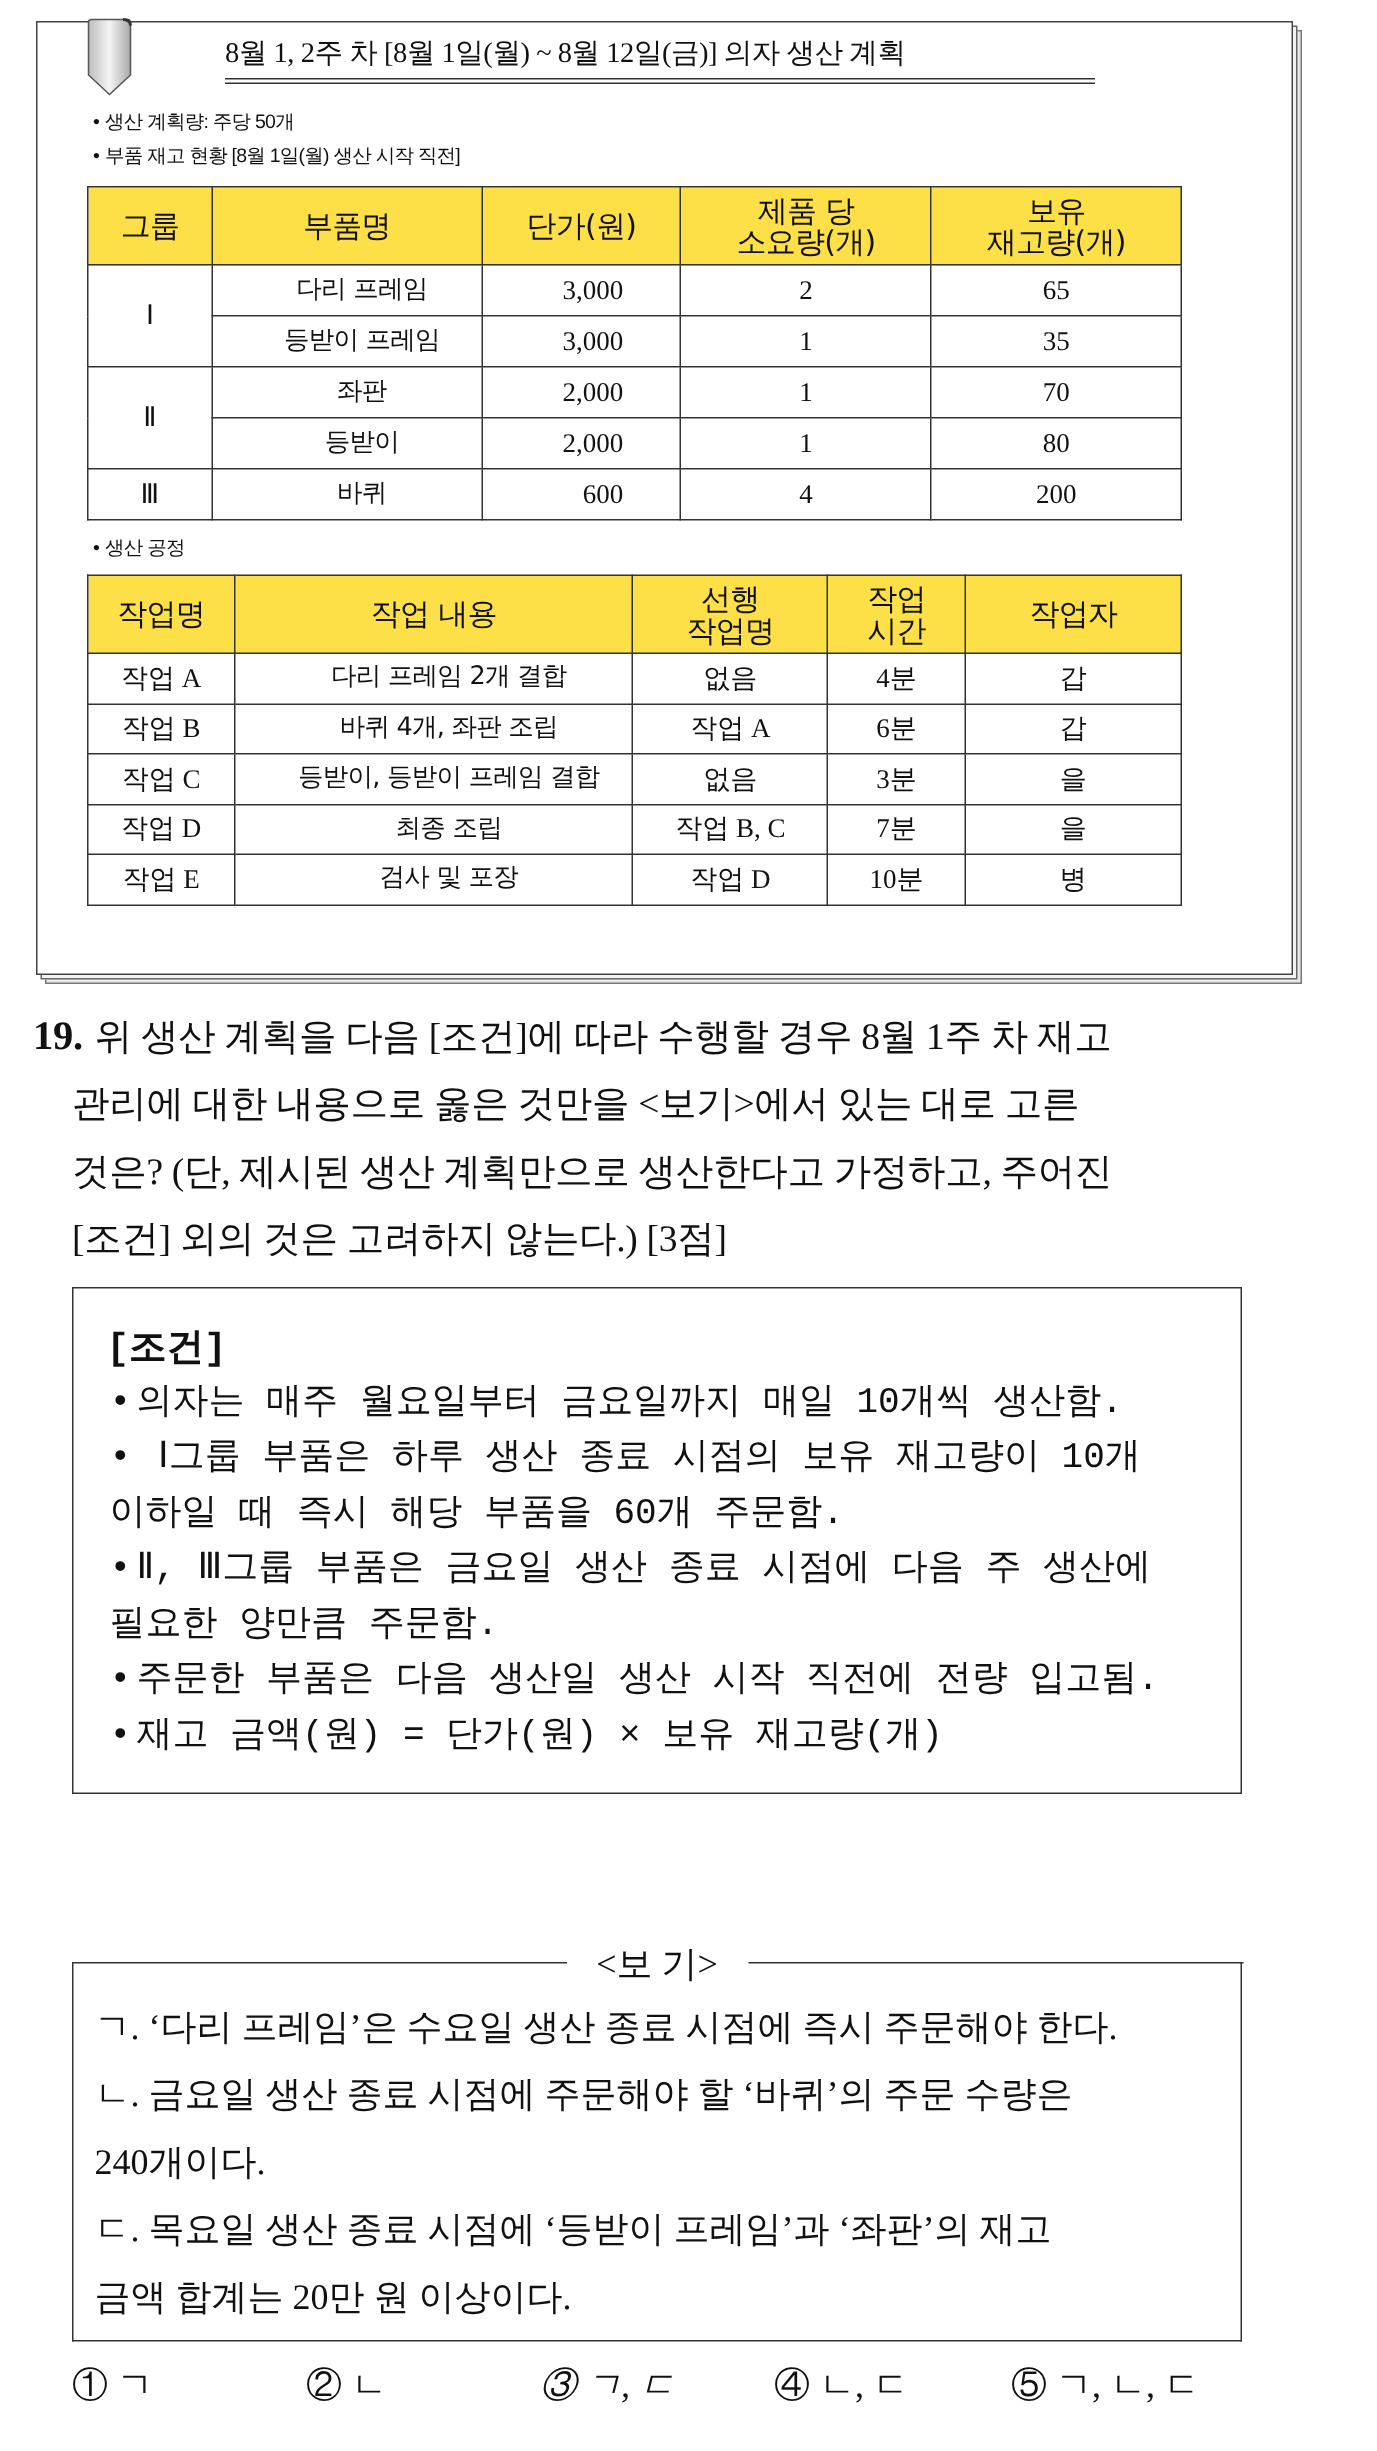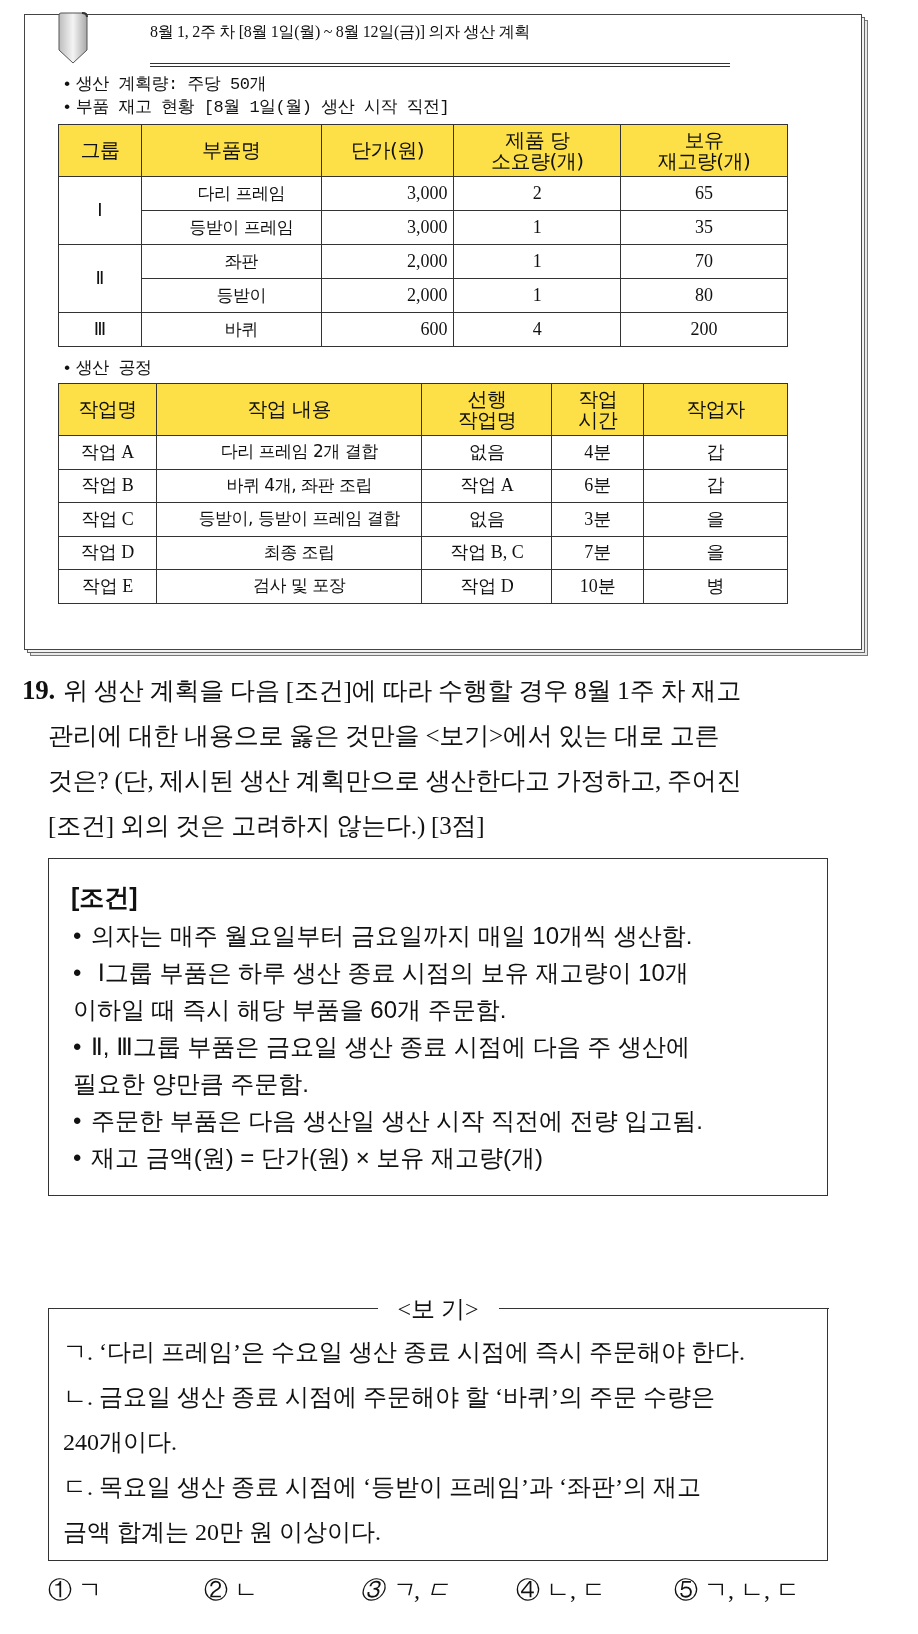--- a/index.html
+++ b/index.html
@@ -11,54 +11,54 @@
   
   .paper-stack { position: absolute; left: 24px; top: 14px; width: 838px; height: 636px; }
   .paper-back2 { position: absolute; left: 6px; top: 6px; right: -6px; bottom: -6px; border: 1px solid #777; background: #e8e8e8; }
   .paper-back1 { position: absolute; left: 3px; top: 3px; right: -3px; bottom: -3px; border: 1px solid #666; background: #f2f2f2; }
   .paper { position: absolute; left: 0; top: 0; right: 0; bottom: 0; border: 1.5px solid #444; background: #fff; }
 
   .bookmark { position: absolute; left: 58px; top: 12px; width: 30px; height: 52px; }
 
   .plan-title {
     position: absolute; left: 150px; top: 22px; width: 580px;
-    font-size: 16px; font-family: "Liberation Serif", serif;
-    padding-bottom: 20px;
+    font-size: 19px; font-family: "Liberation Serif", serif;
+    padding-bottom: 4px;
     border-bottom: 4px double #333;
     white-space: nowrap;
     letter-spacing: -0.3px;
   }
-  .bullet-line { position: absolute; left: 62px; font-size: 17px; font-family: Liberation Mono, monospace; letter-spacing: -0.5px; white-space: nowrap; }
+  .bullet-line { position: absolute; left: 62px; font-size: 13px; font-family: Liberation Sans, sans-serif; letter-spacing: -0.5px; white-space: nowrap; }
   .bullet-line::before { content: "•"; margin-right: 4px; }
 
   table.grid {
     position: absolute; border-collapse: collapse;
     font-family: "Liberation Serif", serif; font-size: 18px;
   }
   table.grid th, table.grid td {
     border: 1px solid #333; text-align: center; padding: 0; line-height: 1.05;
   }
   table.grid th { background: #fde047; font-weight: normal; font-family: "DejaVu Sans", sans-serif; font-size: 20px; letter-spacing: -0.5px; text-align: center; }
   table.grid td.kor { font-family: "DejaVu Sans", sans-serif; font-size: 17px; letter-spacing: -0.5px; padding-left: 20px; }
-  table.grid td.right { text-align: right; padding-right: 6px; }
+  table.grid td.right { text-align: right; padding-right: 38px; }
 
   #parts-table { left: 58px; top: 124px; width: 730px; }
   #parts-table thead tr { height: 52px; }
   #parts-table tbody tr { height: 34px; }
 
   #process-table { left: 58px; top: 383px; width: 730px; }
   #process-table thead tr { height: 52px; }
   #process-table tbody tr { height: 33.5px; }
 
   .q-wrap { position: absolute; left: 22px; top: 668px; width: 820px; font-family: "Liberation Serif", serif; font-size: 25px; line-height: 45px; letter-spacing: -0.2px; }
   .q-num { font-weight: bold; font-size: 27px; margin-right: 8px; }
   .q-line { white-space: nowrap; }
   .q-indent { padding-left: 26px; }
 
-  .cond-box { position: absolute; left: 48px; top: 858px; width: 780px; height: 338px; border: 1.5px solid #333; box-sizing: border-box; font-family: Liberation Sans, sans-serif; font-size: 24px; }
+  .cond-box { position: absolute; left: 48px; top: 858px; width: 780px; height: 338px; border: 1.5px solid #333; box-sizing: border-box; font-family: Liberation Mono, monospace; font-size: 24px; }
   .cond-title { position: absolute; left: 22px; top: 22px; font-weight: bold; font-size: 25px; }
   .cond-list { position: absolute; left: 24px; top: 58px; right: 10px; line-height: 37px; }
   .cond-item { white-space: nowrap; }
   .cond-item .dot { display: inline-block; width: 18px; }
 
   .bogi-box { position: absolute; left: 48px; top: 1308px; width: 780px; height: 253px; border: 1.5px solid #333; border-top: none; box-sizing: border-box; font-family: "Liberation Serif", serif; font-size: 24px; }
   .bogi-top { position: absolute; left: -1.5px; right: -1.5px; top: 0; height: 0; }
   .bogi-top .line-l { position: absolute; left: 0; width: 330px; top: 0; border-top: 1.5px solid #333; }
   .bogi-top .line-r { position: absolute; right: 0; width: 330px; top: 0; border-top: 1.5px solid #333; }
   .bogi-label { position: absolute; left: 332px; top: -15px; width: 114px; text-align: center; font-size: 24px; background: #fff; }

